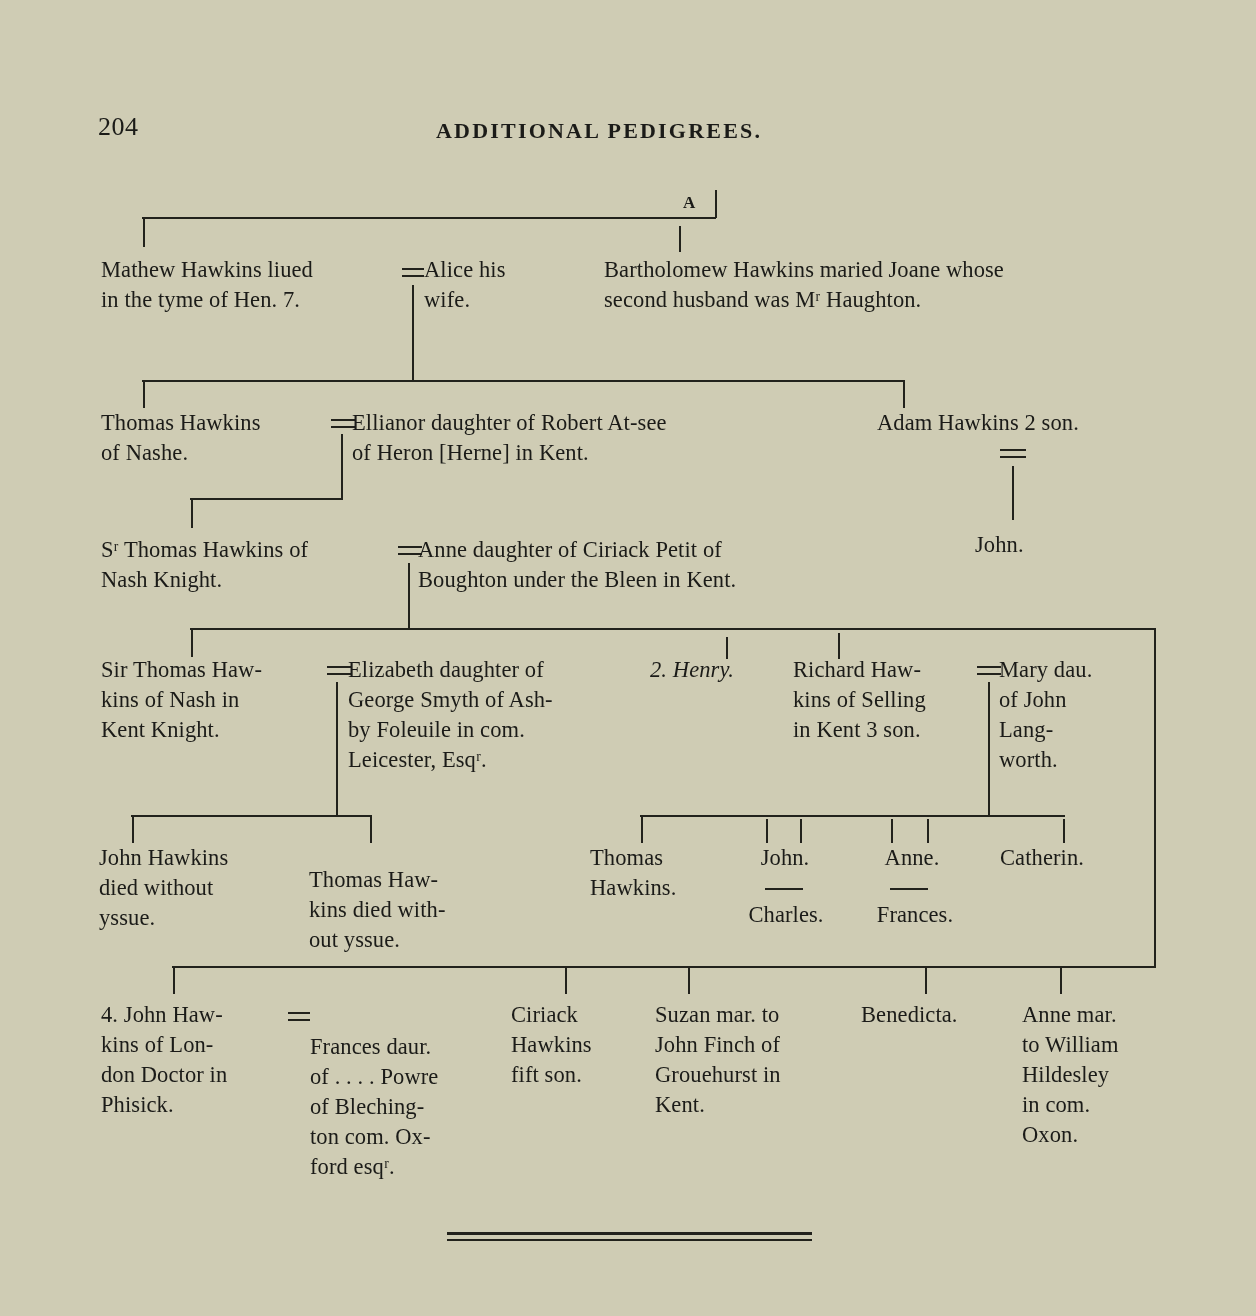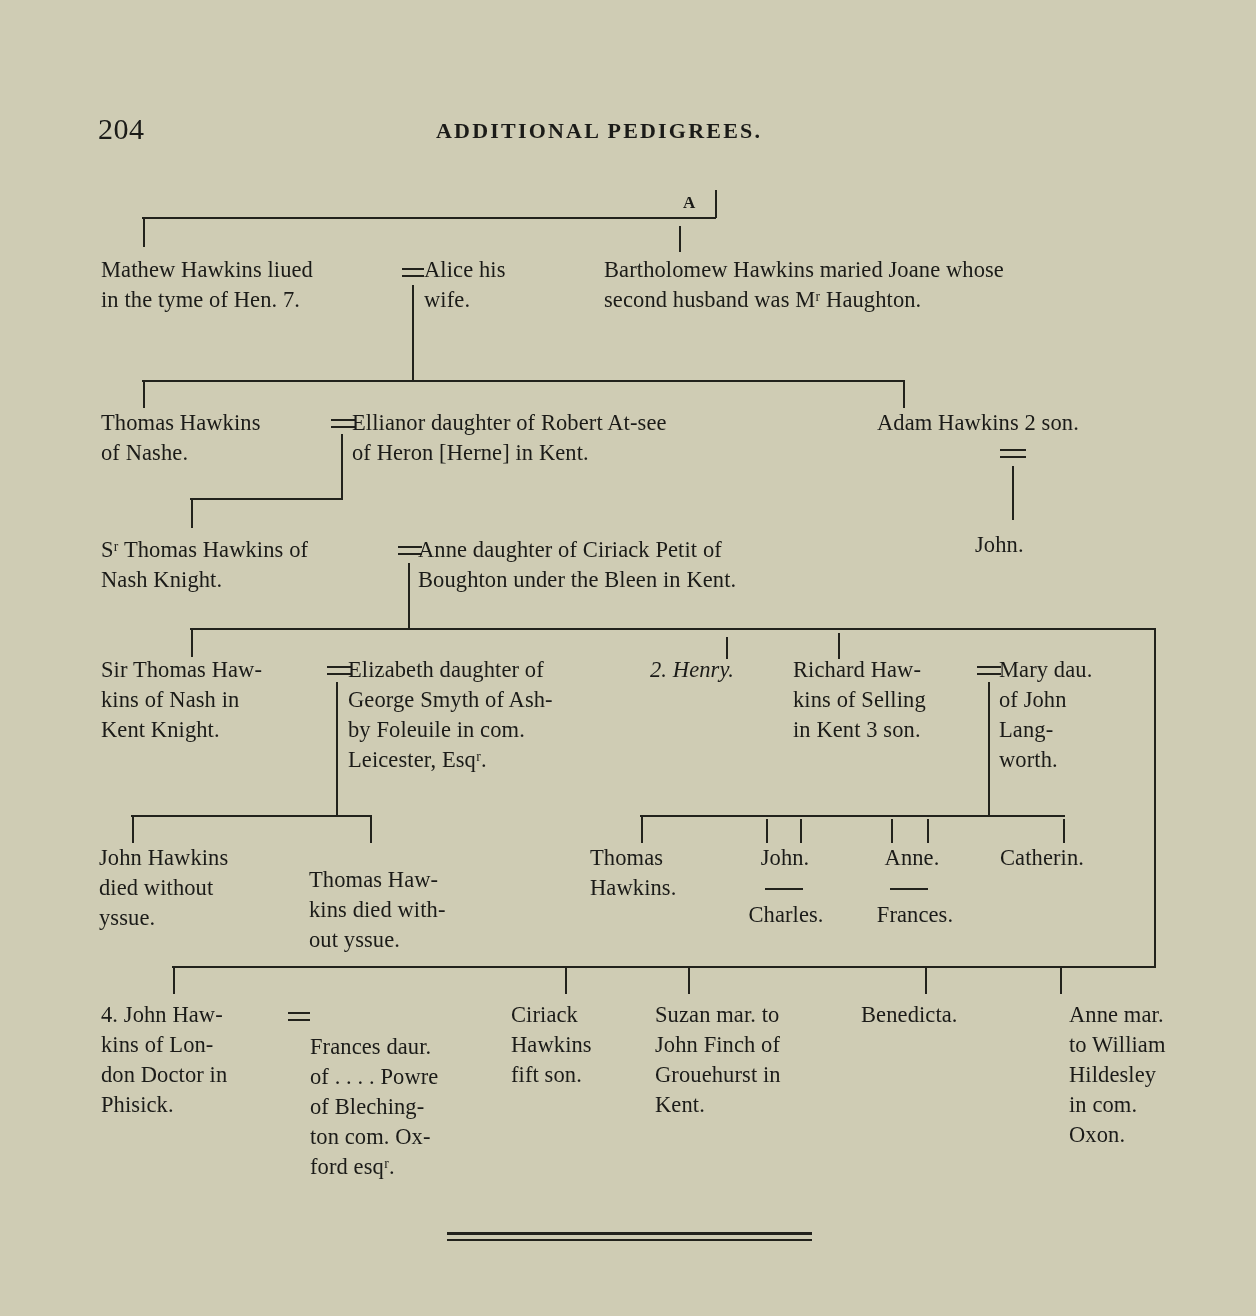--- a/index.html
+++ b/index.html
@@ -17,21 +17,21 @@
   }
   .page {
     position: absolute;
     inset: 0;
   }
   
   .folio {
     position: absolute;
     left: 98px;
     top: 112px;
-    font-size: 30px;
+    font-size: 26px;
     letter-spacing: 0.5px;
   }
   .running-head {
     position: absolute;
     left: 436px;
     top: 118px;
     font-size: 22px;
     letter-spacing: 2.2px;
     font-weight: bold;
   }
@@ -221,21 +221,21 @@
 ton com.  Ox-
 ford esqʳ.</div>
   <div class="tx" style="left:511px; top:1000px; width:135px;">Ciriack
 Hawkins
 fift son.</div>
   <div class="tx" style="left:655px; top:1000px; width:200px;">Suzan mar. to
 John Finch of
 Grouehurst in
 Kent.</div>
   <div class="tx" style="left:861px; top:1000px; width:140px;">Benedicta.</div>
-  <div class="tx" style="left:1069px; top:1000px; width:160px;font-family:Liberation Serif, serif;">Anne mar.
+  <div class="tx" style="left:1022px; top:1000px; width:160px;font-family:Liberation Serif, serif;">Anne mar.
 to William
 Hildesley
 in com.
 Oxon.</div>
 
   <div class="ornament">
     <div class="r1"></div>
     <div class="r2"></div>
   </div>
 

